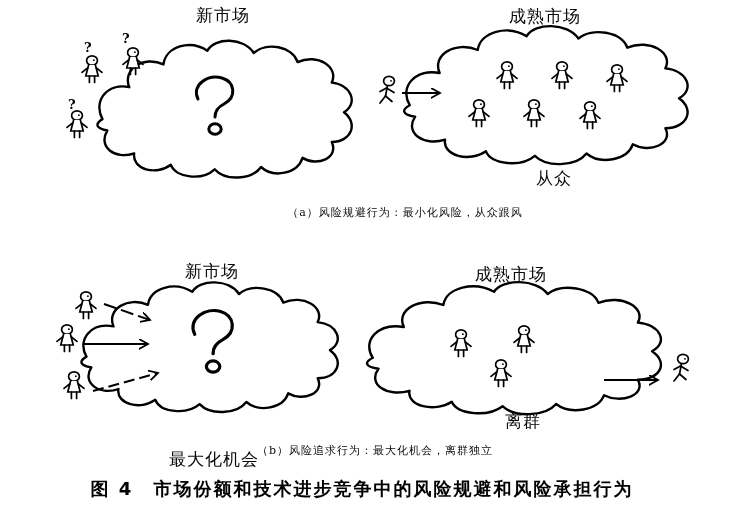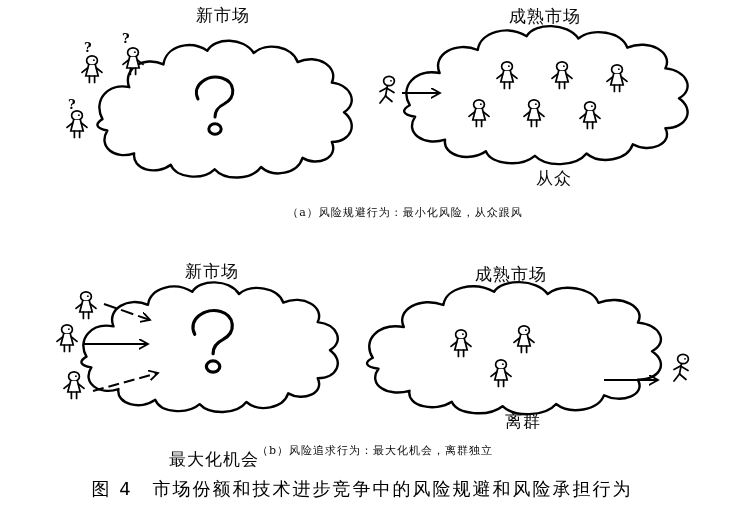--- a/index.html
+++ b/index.html
@@ -2,21 +2,21 @@
 <html><head>
 <meta charset="utf-8">
 <style>
   html,body{margin:0;padding:0;background:#fff;}
   .stage{position:relative;width:745px;height:515px;background:#ffffff;overflow:hidden;
          font-family:"DejaVu Serif","Liberation Serif",serif;}
   .stage svg{position:absolute;left:0;top:0;}
   .lbl{position:absolute;transform:translateX(-50%);white-space:nowrap;color:#0a0a0a;
        font-size:17px;letter-spacing:1px;line-height:1.1;}
   .panel-label{font-size:11px;letter-spacing:1px;}
-  .fig-caption{font-family:"DejaVu Sans","Liberation Sans",sans-serif;font-weight:normal;
+  .fig-caption{font-family:"DejaVu Sans","Liberation Sans",sans-serif;font-weight:bold;
        font-size:18px;letter-spacing:2px;color:#000;}
   .qs{font-family:"DejaVu Serif","Liberation Serif",serif;font-weight:bold;font-size:13px;}
 </style>
 </head>
 <body>
 
 <div class="stage">
 
   <svg width="745" height="515" viewBox="0 0 745 515">
     <defs>

